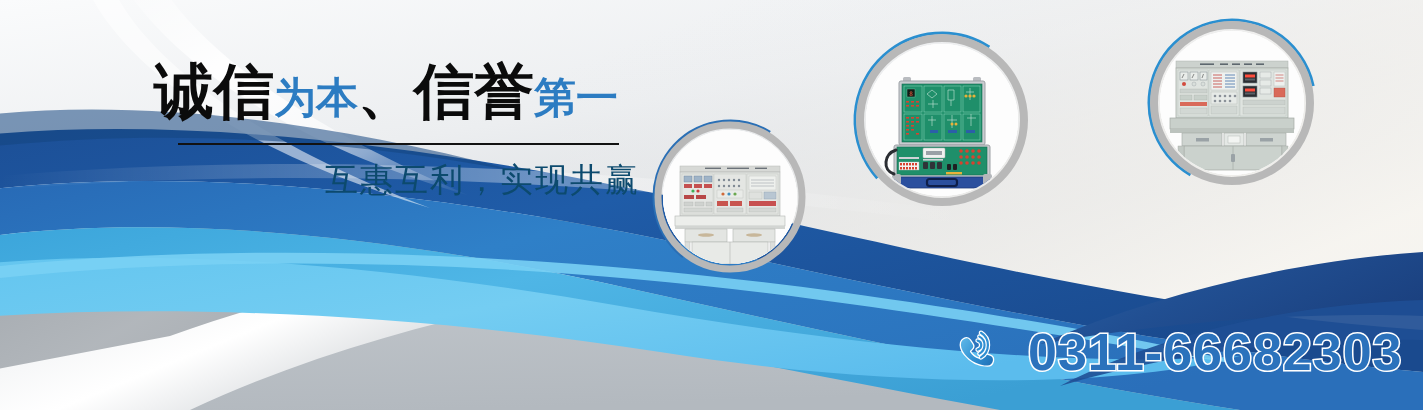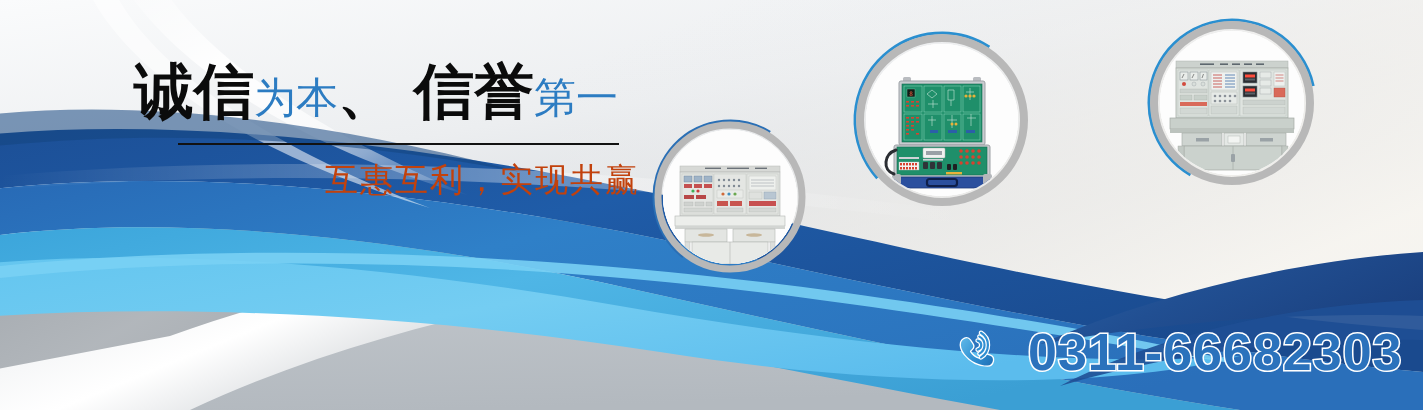--- a/index.html
+++ b/index.html
@@ -45,27 +45,26 @@
     height: 68px;
   }
 
   .hl-big {
     font-family: "Liberation Sans", "DejaVu Sans", sans-serif;
     font-size: 60px;
     font-weight: bold;
     color: #0b0b0b;
     letter-spacing: 0px;
     vertical-align: baseline;
-    margin-left: 20px;
   }
 
   .hl-blue {
     font-family: "Liberation Sans", "DejaVu Sans", sans-serif;
     font-size: 42px;
-    font-weight: normal;
+    font-weight: bold;
     color: #2c7cc2;
     letter-spacing: 0px;
     vertical-align: baseline;
   }
 
   .hl-comma {
     font-family: "Liberation Sans", "DejaVu Sans", sans-serif;
     font-size: 56px;
     font-weight: bold;
     color: #0b0b0b;
@@ -89,21 +88,21 @@
     width: 640px;
     text-align: right;
     padding-right: 22px;
     z-index: 5;
     white-space: nowrap;
   }
   .subtitle span {
     font-family: Liberation Serif, serif;
     font-size: 33px;
     font-weight: normal;
-    color: #c2410c;
+    color: #0c4a6e;
     letter-spacing: 2px;
   }
 
   
   .circle {
     position: absolute;
     z-index: 6;
   }
   .circle .ring-svg {
     position: absolute;

